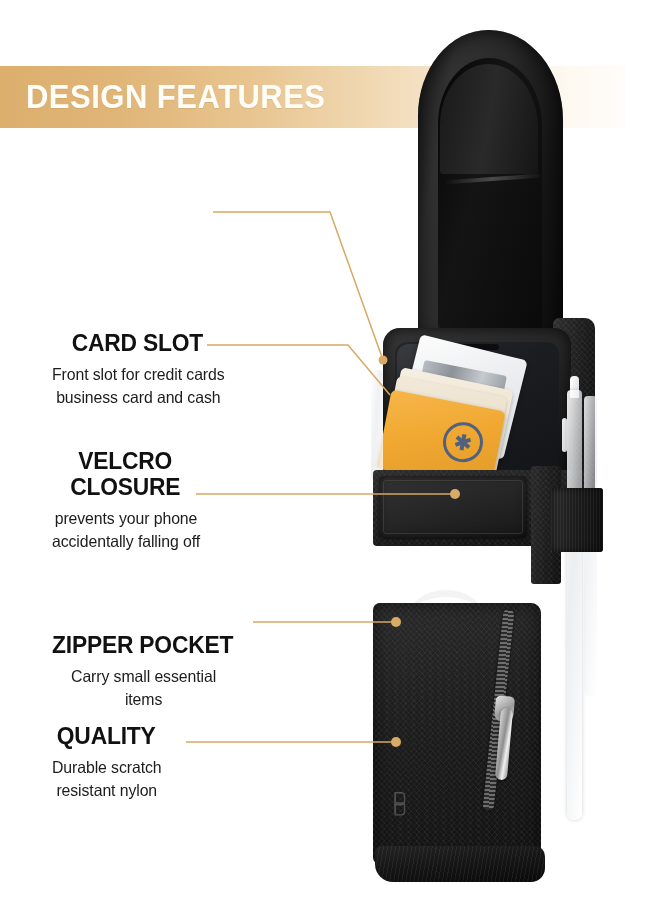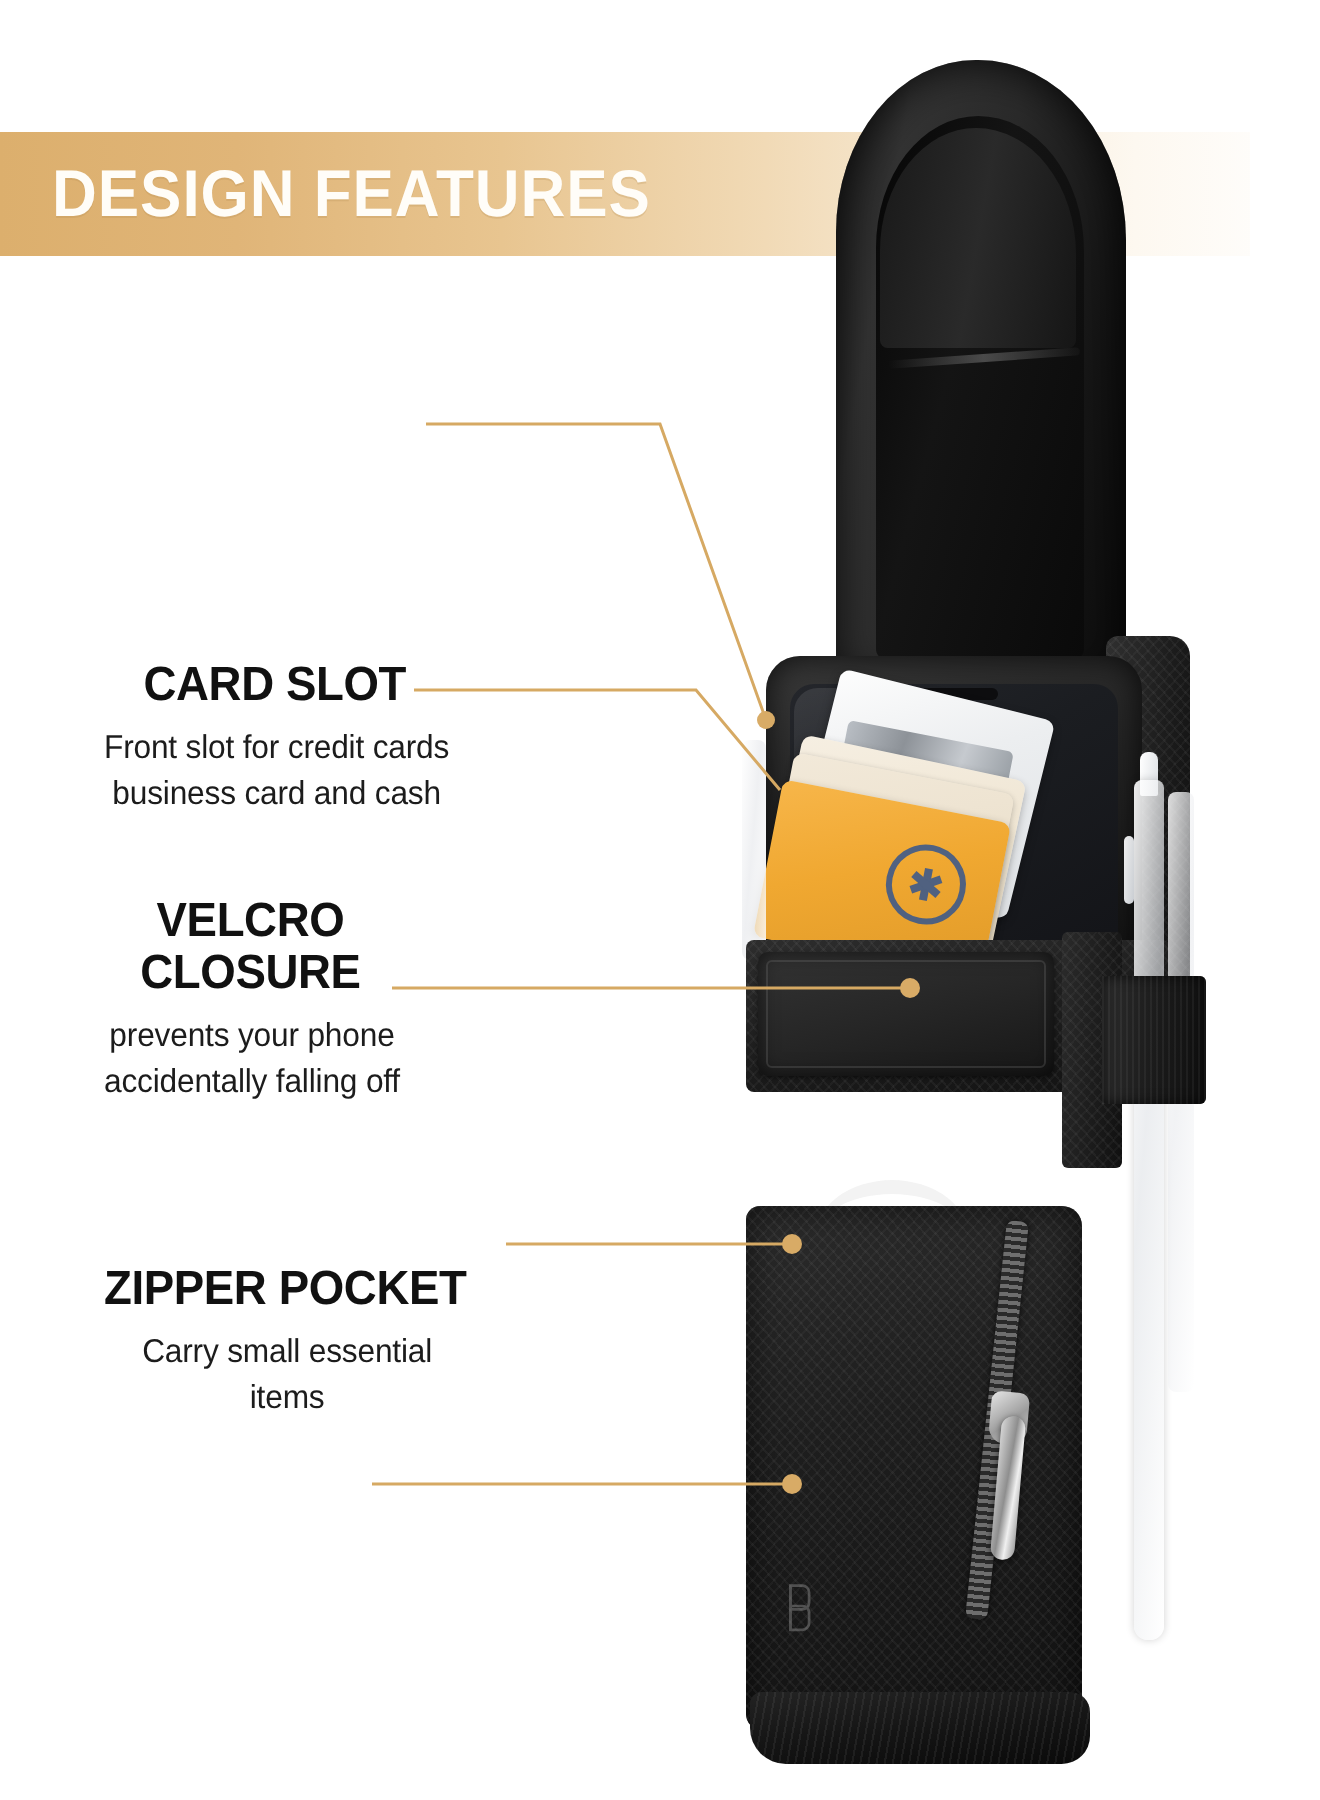--- a/index.html
+++ b/index.html
@@ -523,14 +523,21 @@
   </div>
 
   <div class="feature" id="feature-zipper">
     <h2>ZIPPER POCKET</h2>
     <p>
       <span>Carry small essential</span>
       <span>items</span>
     </p>
   </div>
 
+  <div class="feature" id="feature-quality">
+    <h2>QUALITY</h2>
+    <p>
+      <span>Durable scratch</span>
+      <span>resistant nylon</span>
+    </p>
+  </div>
 
 </div>
 
 </body></html>

